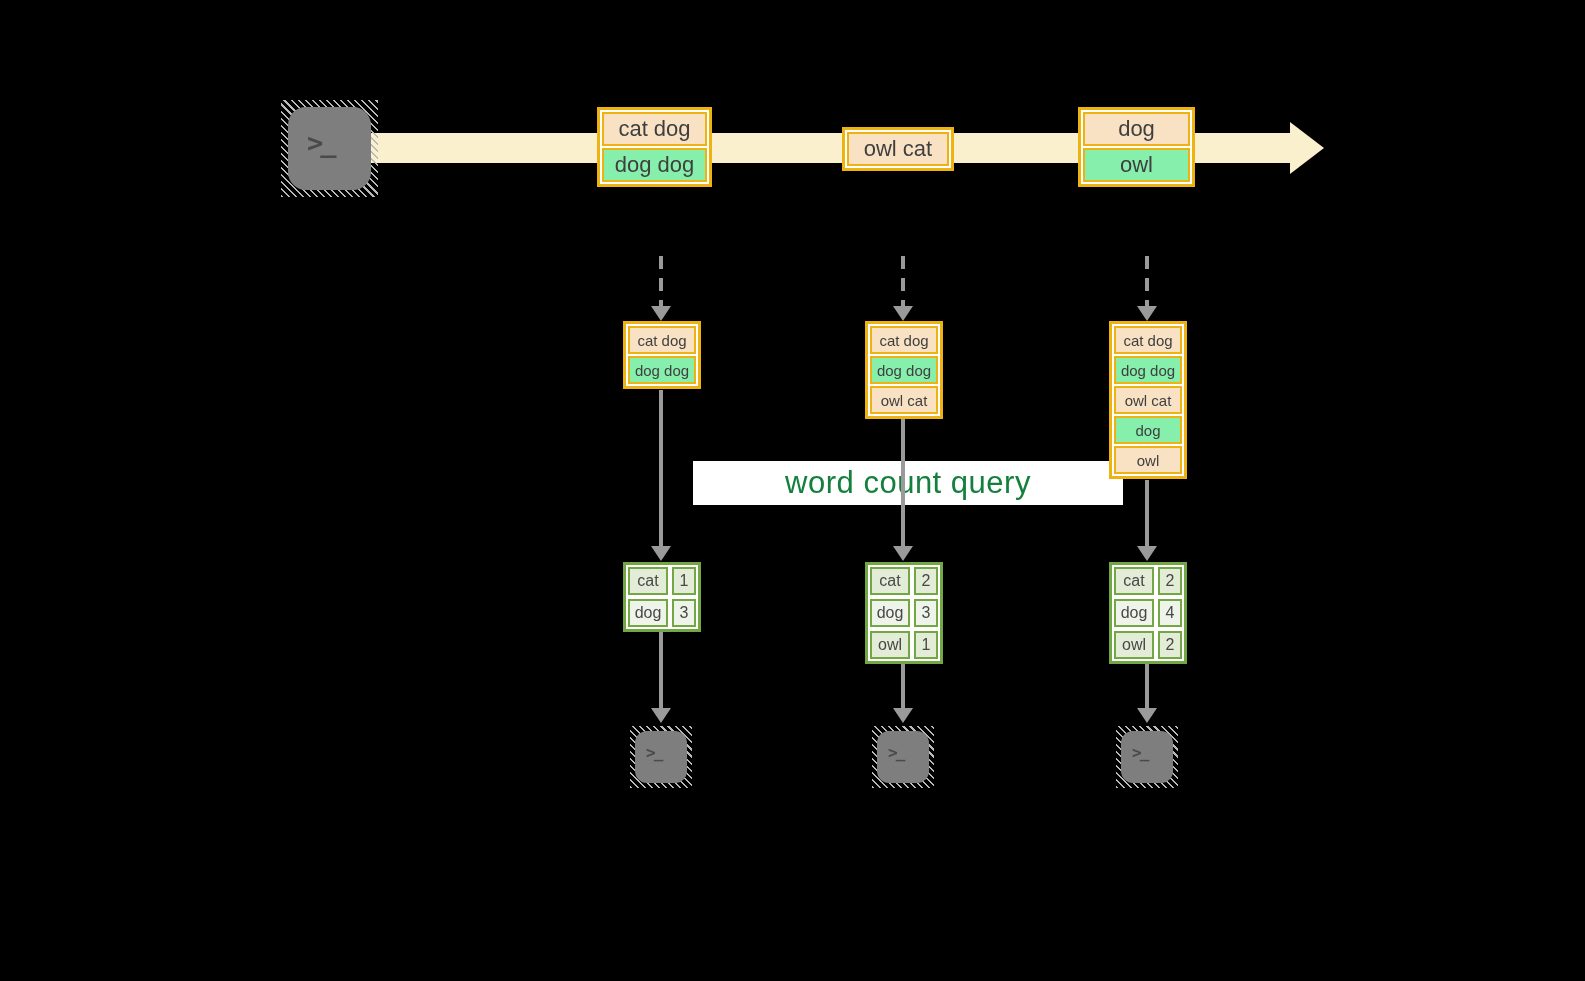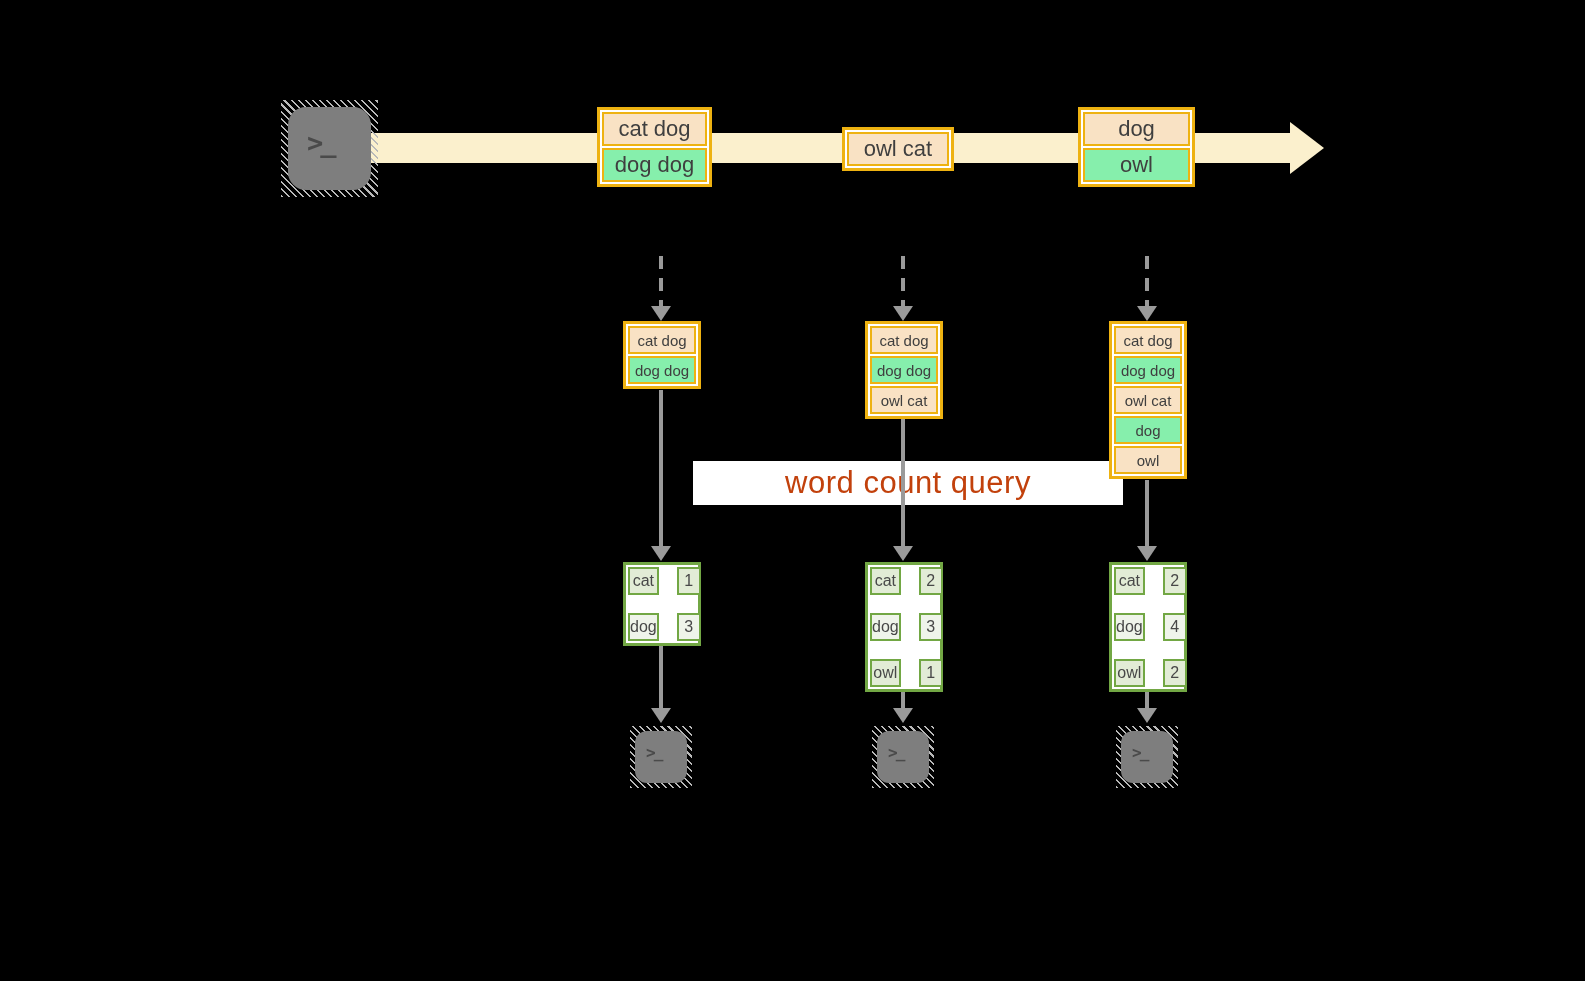--- a/index.html
+++ b/index.html
@@ -17,38 +17,38 @@
         display:flex;flex-direction:column;gap:2px;padding:2px;z-index:4;}
   .ocell{border:2px solid #eeb211;box-sizing:border-box;color:#3f3f3f;
          display:flex;align-items:center;justify-content:center;}
   .ocell.big{height:34px;font-size:22px;}
   .ocell.sm{height:28px;font-size:15px;}
   .peach{background:#f9e2c4;}
   .cream{background:#86efac;}
 
   
   .gtable{position:absolute;background:#fff;border:3px solid #72a744;box-sizing:border-box;
-          display:grid;grid-template-columns:1fr 24px;gap:18px;padding:2px;z-index:4;}
+          display:grid;grid-template-columns:1fr 24px;gap:4px;padding:2px;z-index:4;}
   .gcell{border:2px solid #72a744;box-sizing:border-box;color:#484848;font-size:16px;height:28px;
          display:flex;align-items:center;justify-content:center;}
   .gdark{background:#e2ecd6;}
   .glight{background:#eff4ea;}
 
   
   .vline{position:absolute;width:4px;background:#9a9a9a;z-index:3;}
   .vdash{position:absolute;width:4px;z-index:3;
          background:repeating-linear-gradient(to bottom,#9a9a9a 0 13px,transparent 13px 22px);}
   .ahead{position:absolute;width:0;height:0;z-index:3;
          border-left:10px solid transparent;border-right:10px solid transparent;
          border-top:15px solid #9a9a9a;}
 
   
   .qband{position:absolute;left:693px;top:461px;width:430px;height:44px;background:#ffffff;z-index:2;
          display:flex;align-items:center;justify-content:center;}
-  .qtext{font-size:31px;font-weight:300;color:#c2410c;letter-spacing:0.5px;}
+  .qtext{font-size:31px;font-weight:300;color:#15803d;letter-spacing:0.5px;}
 
   
   .term{position:absolute;z-index:5;
         background:repeating-linear-gradient(45deg,#b9b9b9 0 1.5px,rgba(0,0,0,0) 1.5px 5px);}
   .term-in{position:absolute;background:#7e7e7e;}
   .term.big-t .term-in{inset:7px;border-radius:18px;}
   .term.small-t .term-in{inset:5px;border-radius:12px;}
   .prompt{position:absolute;color:#4a4a4a;font-weight:bold;
           font-family:"DejaVu Sans Mono","Liberation Mono",monospace;}
   .term.big-t .prompt{font-size:27px;top:20px;left:19px;letter-spacing:-3px;}

